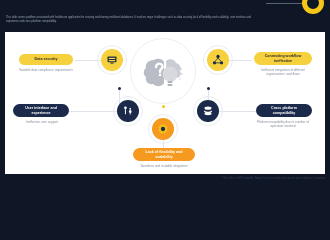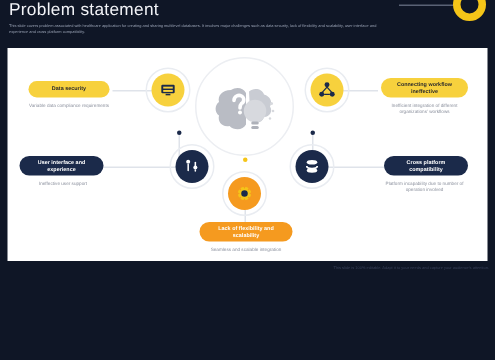--- a/index.html
+++ b/index.html
@@ -162,21 +162,20 @@
     font-size: 2.6px;
     color: #3c4considered;
     color: #39415a;
     letter-spacing: 0.02px;
   }
 </style>
 </head>
 <body>
 
 <div id="header">
-  <div id="page-title">Problem statement</div>
   <div id="subtitle">This slide covers problem associated with healthcare application for creating and sharing multilevel databases. It involves major challenges such as data security, lack of flexibility and scalability, user interface and experience and cross platform compatibility.</div>
   <div id="deco-line"></div>
   <div id="deco-ring"></div>
 </div>
 
 <div id="card">
 
   <div class="conn conn-h" style="left:70px;  top:28px; width:34px;"></div>
   <div class="conn conn-h" style="left:213px; top:28px; width:34px;"></div>
 

